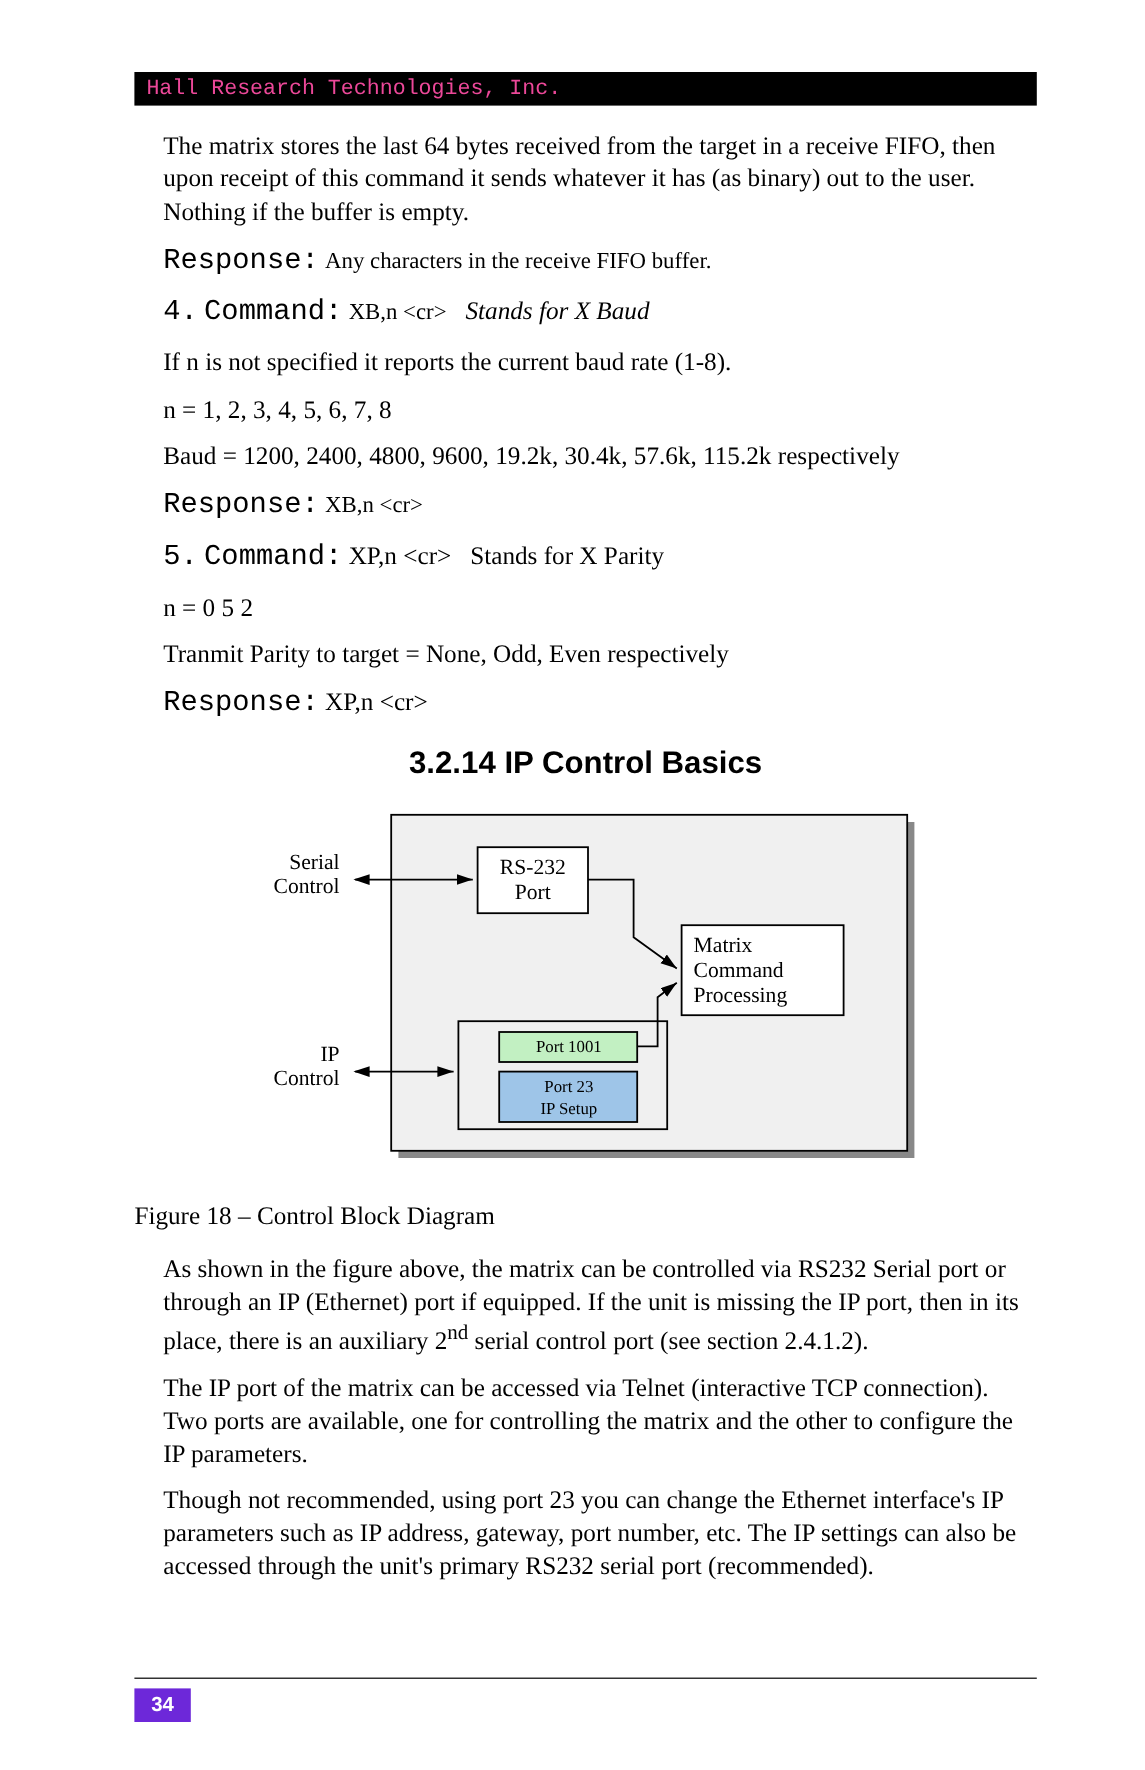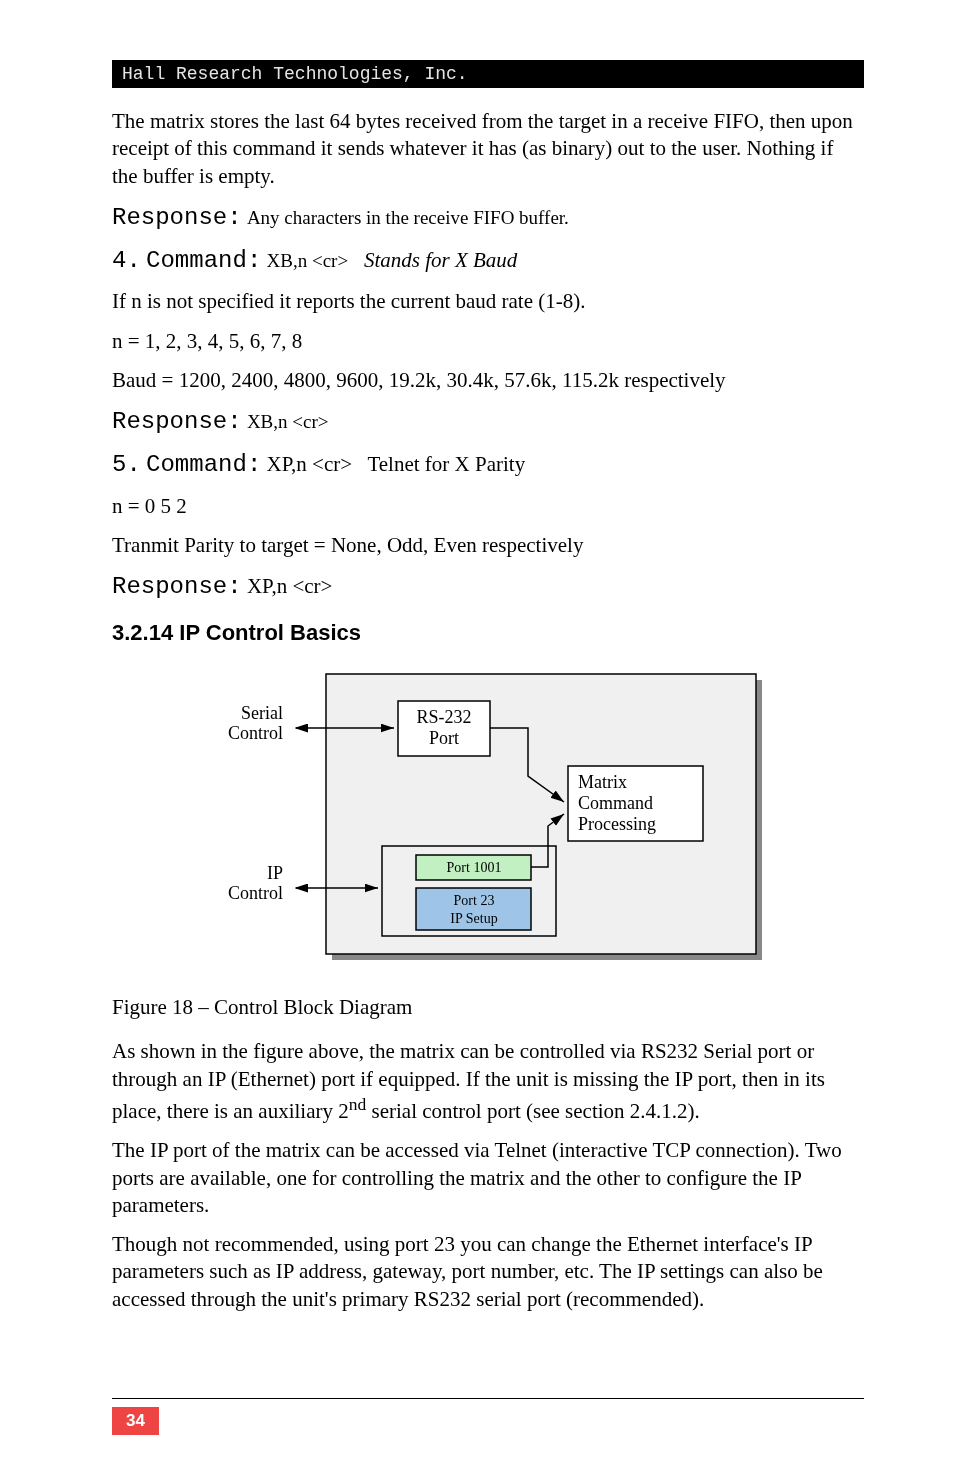--- a/index.html
+++ b/index.html
@@ -7,51 +7,53 @@
     width: 954px;
     height: 1475px;
     background: #fff;
     font-family: "Times New Roman", serif;
     color: #000;
     padding: 60px 90px 40px 112px;
     position: relative;
   }
   .header-bar {
     background: #000;
-    color: #e5e5e5;
+    color: #ec4899;
     font-family: "Courier New", monospace;
     font-size: 18px;
     padding: 4px 10px;
     margin-bottom: 20px;
   }
   .body-text {
     font-size: 21px;
     line-height: 1.3;
     margin-bottom: 12px;
     text-align: left;
+    margin-left: 24px;
   }
   .indented {
   }
   .mono {
     font-family: "Courier New", monospace;
     font-size: 24px;
   }
   .sans {
     font-family: Liberation Serif, serif;
     font-size: 19px;
   }
   .italic {
     font-style: italic;
   }
   .heading {
     font-family: Arial, sans-serif;
     font-weight: bold;
-    font-size: 22px;
+    font-size: 26px;
     margin-top: 18px;
     margin-bottom: 20px;
+    text-align: center;
   }
   .diagram {
     width: 560px;
     margin: 10px auto 20px auto;
     position: relative;
   }
   .figure-caption {
     text-align: left;
     font-size: 21px;
     margin-bottom: 18px;
@@ -61,21 +63,21 @@
     bottom: 40px;
     left: 112px;
     right: 90px;
   }
   .footer-line {
     border-top: 1.5px solid #000;
     width: 100%;
     margin-bottom: 8px;
   }
   .page-num {
-    background: #ef4444;
+    background: #6d28d9;
     color: #fff;
     font-family: Arial, sans-serif;
     font-weight: bold;
     font-size: 17px;
     display: inline-block;
     padding: 4px 14px;
   }
   .diagram svg text {
     font-family: "Times New Roman", serif;
   }
@@ -107,21 +109,21 @@
 <div class="body-text indented">
   <span class="mono">Response:</span>
   <span class="sans">XB,n &lt;cr&gt;</span>
 </div>
 
 <div class="body-text">
   <span class="mono">5.</span>
   <span class="mono">Command:</span>
   <span>XP,n &lt;cr&gt;</span>
   &nbsp;
-  <span>Telnet for X Parity</span>
+  <span>Stands for X Parity</span>
 </div>
 
 <div class="body-text indented">n = 0 5 2</div>
 <div class="body-text indented">Tranmit Parity to target = None, Odd, Even   respectively</div>
 
 <div class="body-text indented">
   <span class="mono">Response:</span>
   <span>XP,n &lt;cr&gt;</span>
 </div>
 

